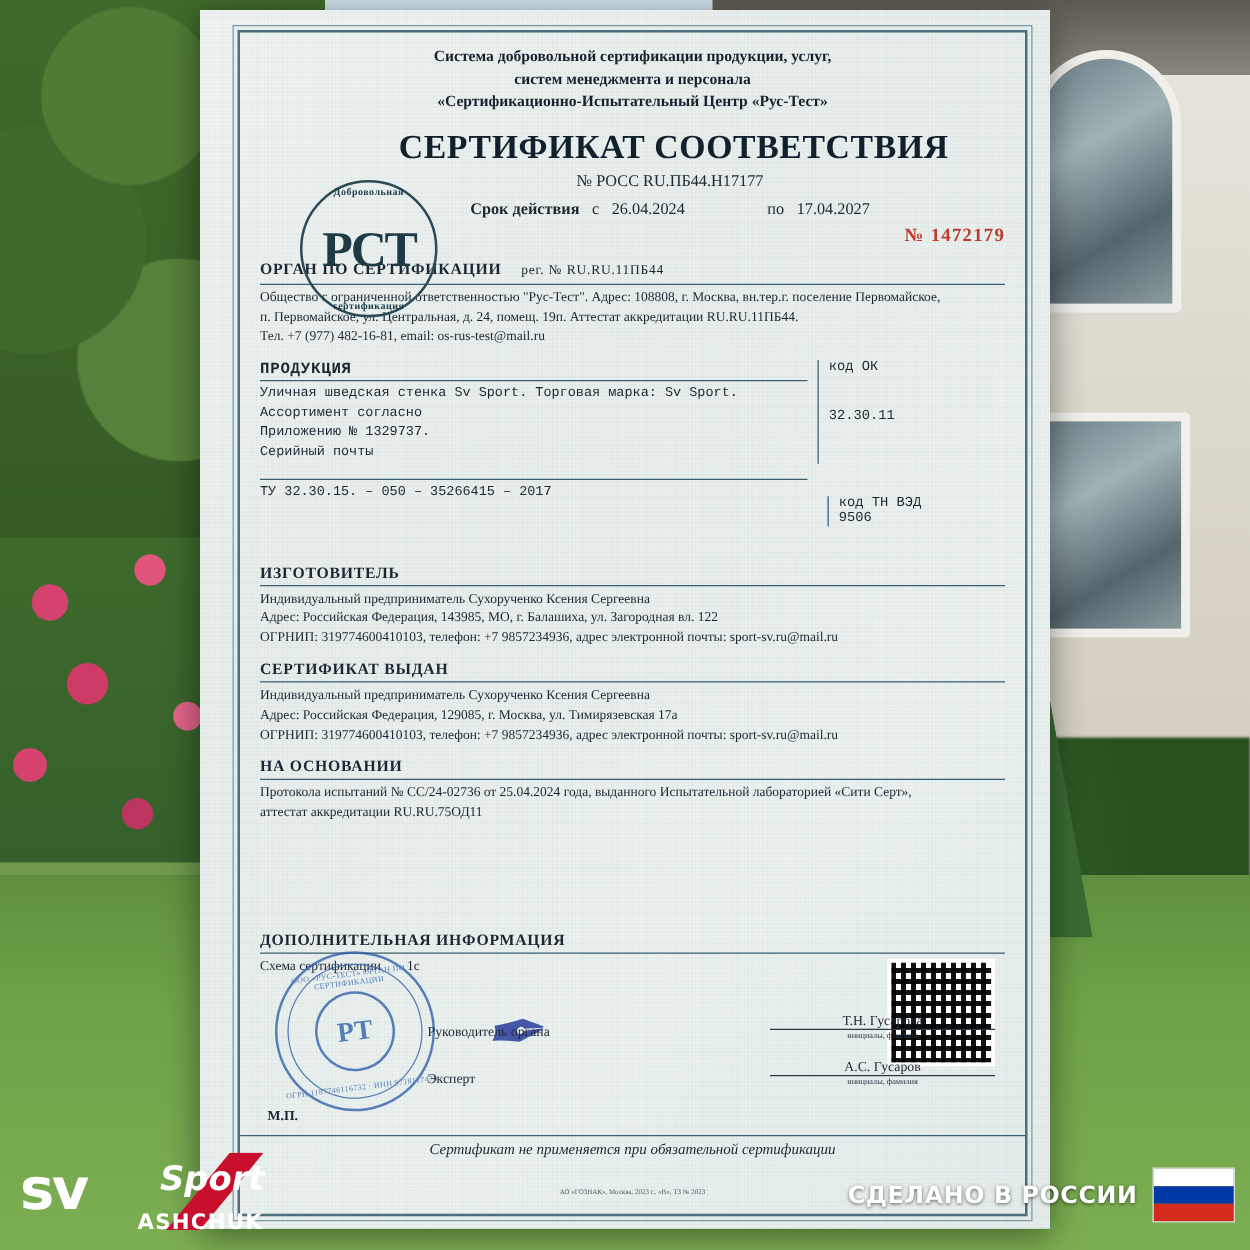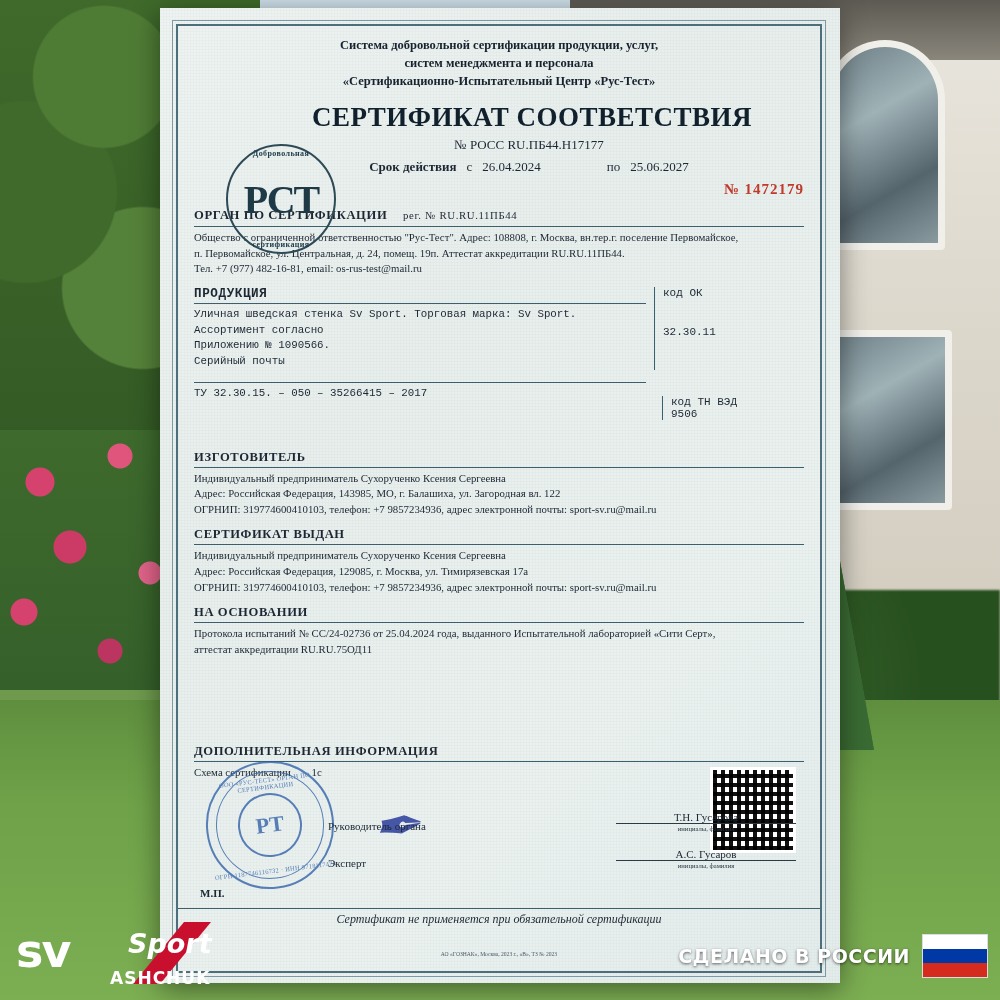--- a/index.html
+++ b/index.html
@@ -81,21 +81,21 @@
   #cert {
     position: absolute;
     left: 160px; top: 8px;
     width: 680px; height: 975px;
     background:
       repeating-linear-gradient(0deg, rgba(150,170,175,.055) 0 1px, rgba(255,255,255,0) 1px 3px),
       repeating-linear-gradient(90deg, rgba(150,170,175,.05) 0 1px, rgba(255,255,255,0) 1px 3px),
       linear-gradient(135deg, #eef3f1 0%, #e7eeec 35%, #eaf1ef 70%, #e3eceb 100%);
     box-shadow: 0 6px 26px rgba(0,0,0,.45);
     color: #1d2733;
-    padding: 16px 18px 10px 16px;
+    padding: 16px 18px 10px 30px;
   }
   #frame {
     position: relative;
     width: 100%; height: 100%;
     border: 2px solid #4d6f7c;
     outline: 1px solid #7b9aa4;
     outline-offset: 3px;
     padding: 10px 16px 6px 16px;
   }
   .c { text-align: center; }
@@ -270,21 +270,21 @@
         <span>№</span>
         <span>РОСС RU.ПБ44.Н17177</span>
       </div>
 
       <div class="validity">
         <span class="lbl">Срок действия</span>
         <span>с</span>
         <span>26.04.2024</span>
         <span style="width:46px"></span>
         <span>по</span>
-        <span>25.06.2027</span>
+        <span>17.04.2027</span>
       </div>
 
       <div class="blanknum">
         <span>№</span>
         <span>1472179</span>
       </div>
 
       <div class="sect">
         <div class="sect-title">
           <span>ОРГАН ПО СЕРТИФИКАЦИИ</span>
@@ -295,21 +295,21 @@
         <div class="body-txt">Общество с ограниченной ответственностью "Рус-Тест". Адрес: 108808, г. Москва, вн.тер.г. поселение Первомайское,</div>
         <div class="body-txt">п. Первомайское, ул. Центральная, д. 24, помещ. 19п. Аттестат аккредитации RU.RU.11ПБ44.</div>
         <div class="body-txt">Тел. +7 (977) 482-16-81, email: os-rus-test@mail.ru</div>
       </div>
 
       <div class="sect row">
         <div class="left-col">
           <div class="sect-title">ПРОДУКЦИЯ</div>
           <div class="rule"></div>
           <div class="body-txt">Уличная шведская стенка Sv Sport. Торговая марка: Sv Sport. Ассортимент согласно</div>
-          <div class="body-txt">Приложению № 1090566.</div>
+          <div class="body-txt">Приложению № 1329737.</div>
           <div class="body-txt">Серийный почты</div>
         </div>
         <div class="right-col">
           <div>код ОК</div>
           <div style="margin-top:27px">32.30.11</div>
         </div>
       </div>
 
       <div class="sect row">
         <div class="left-col">

